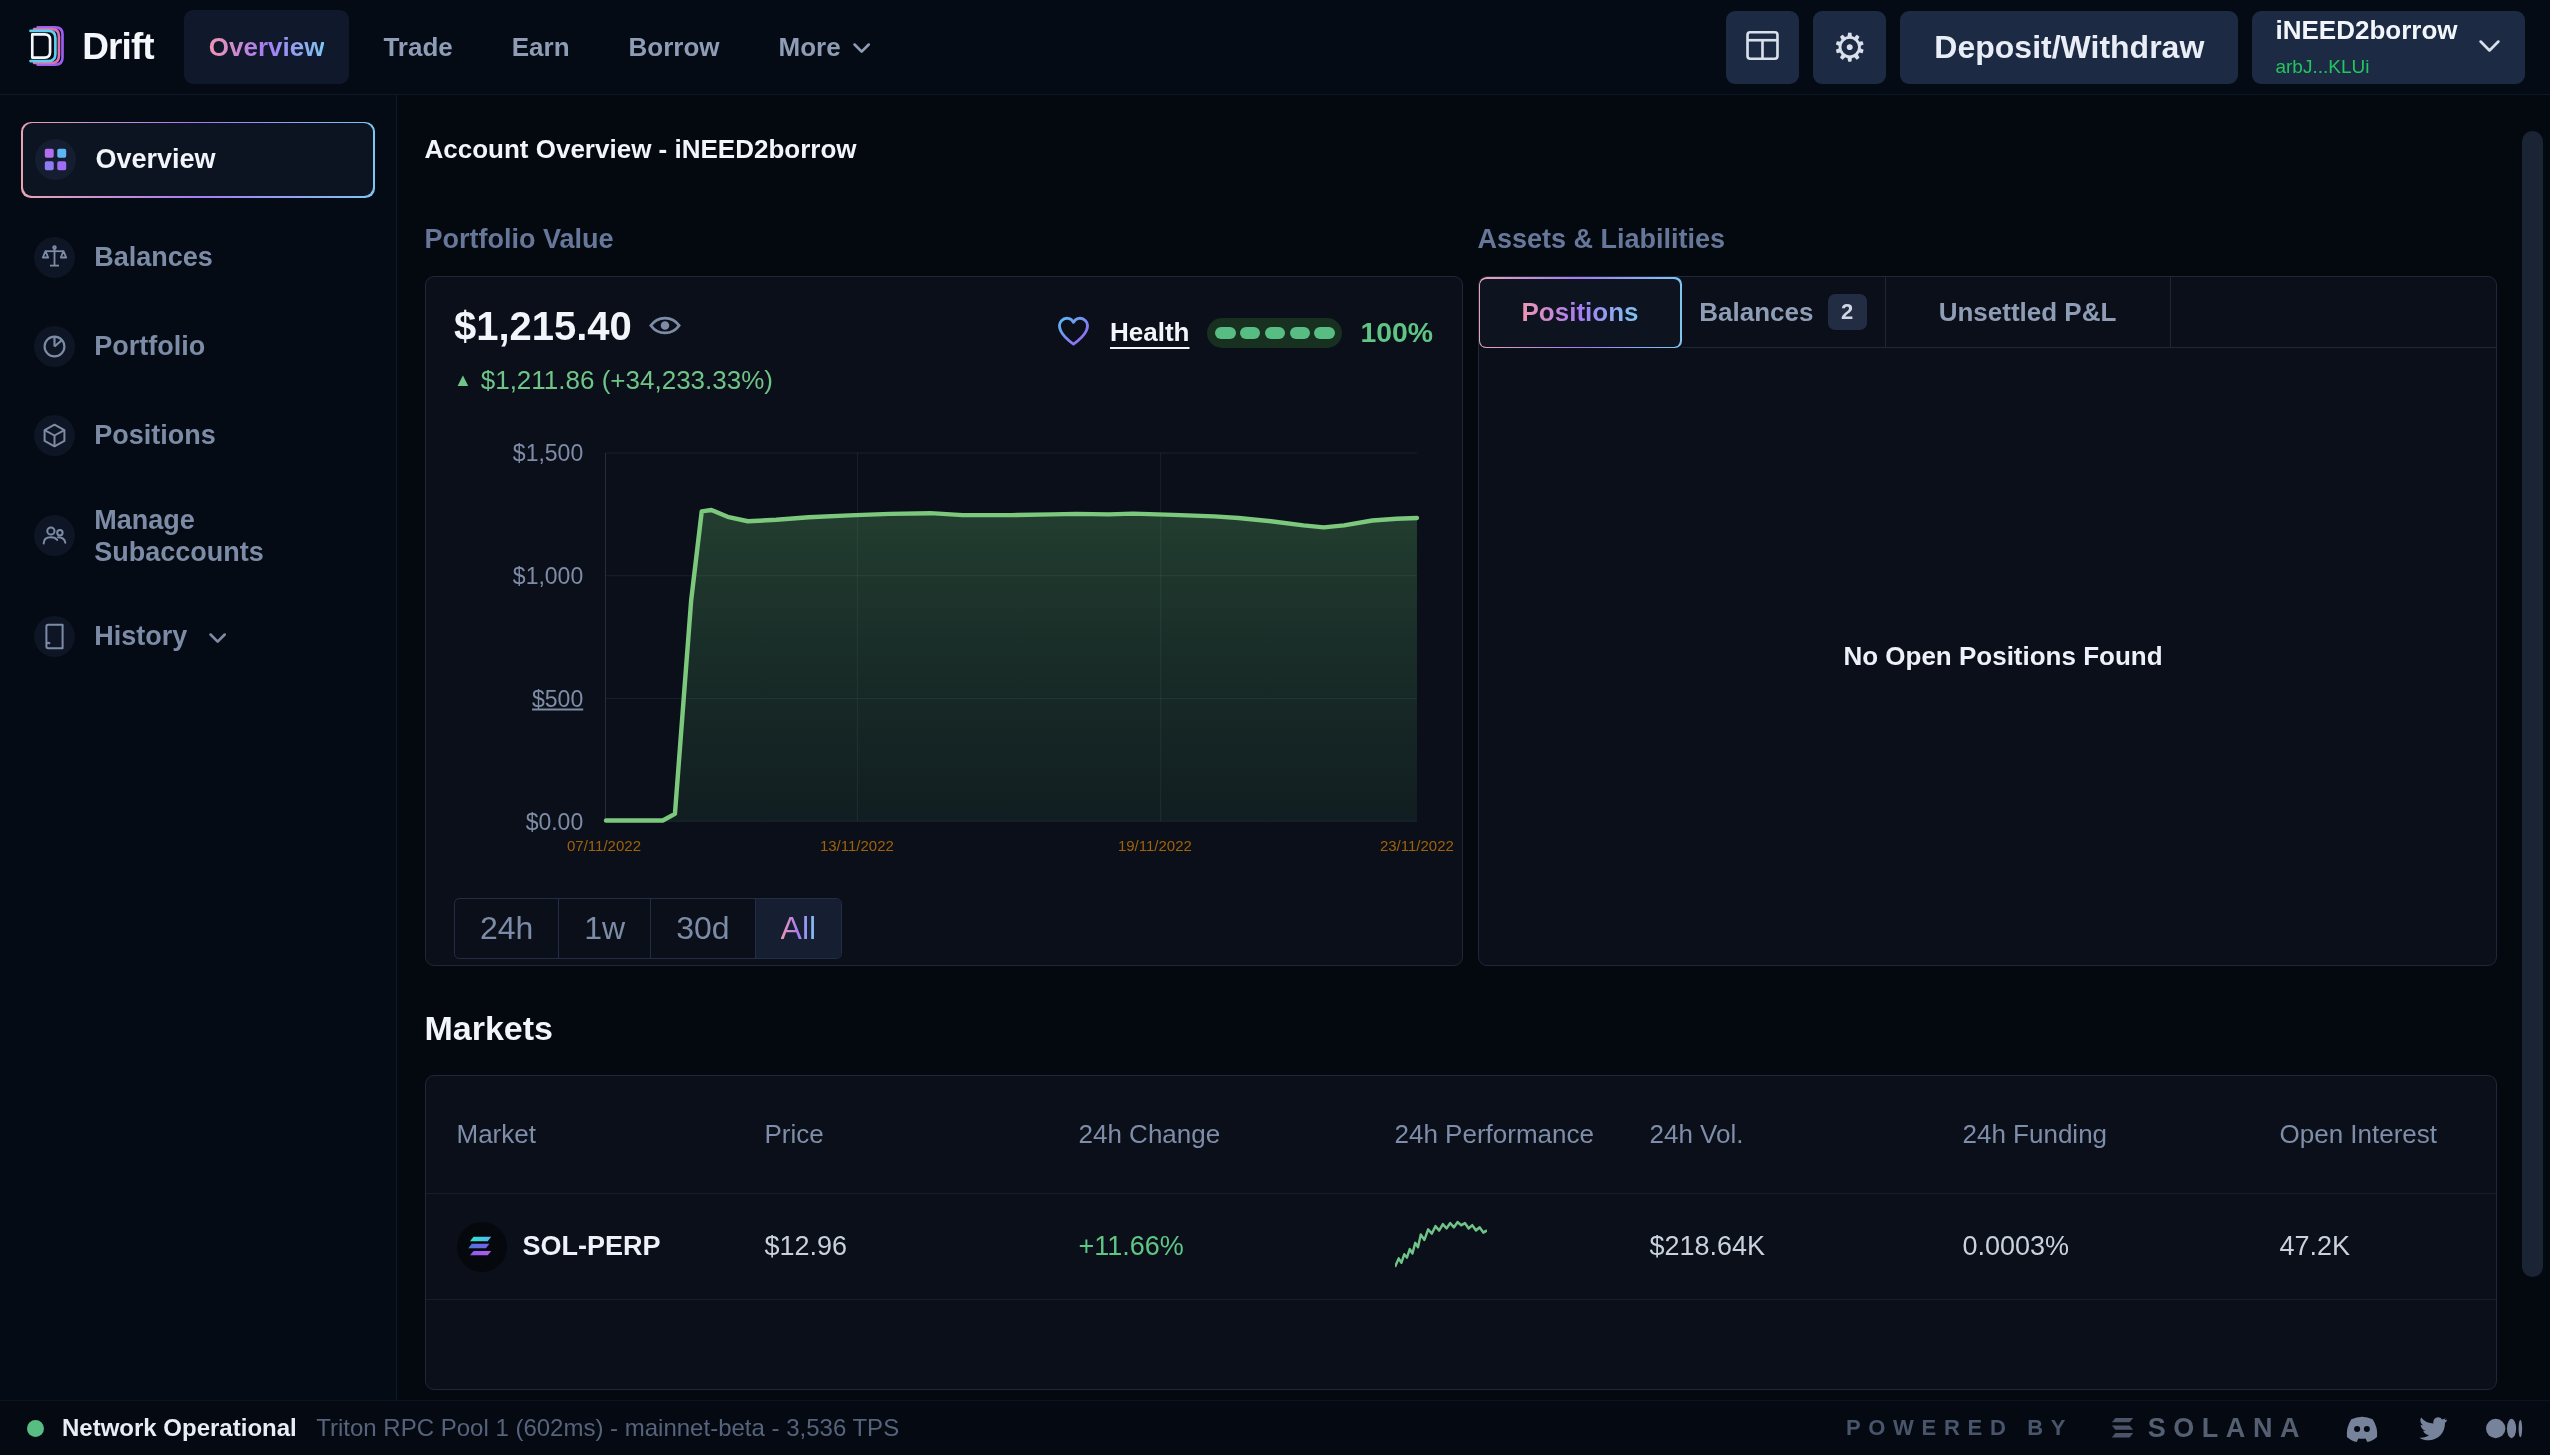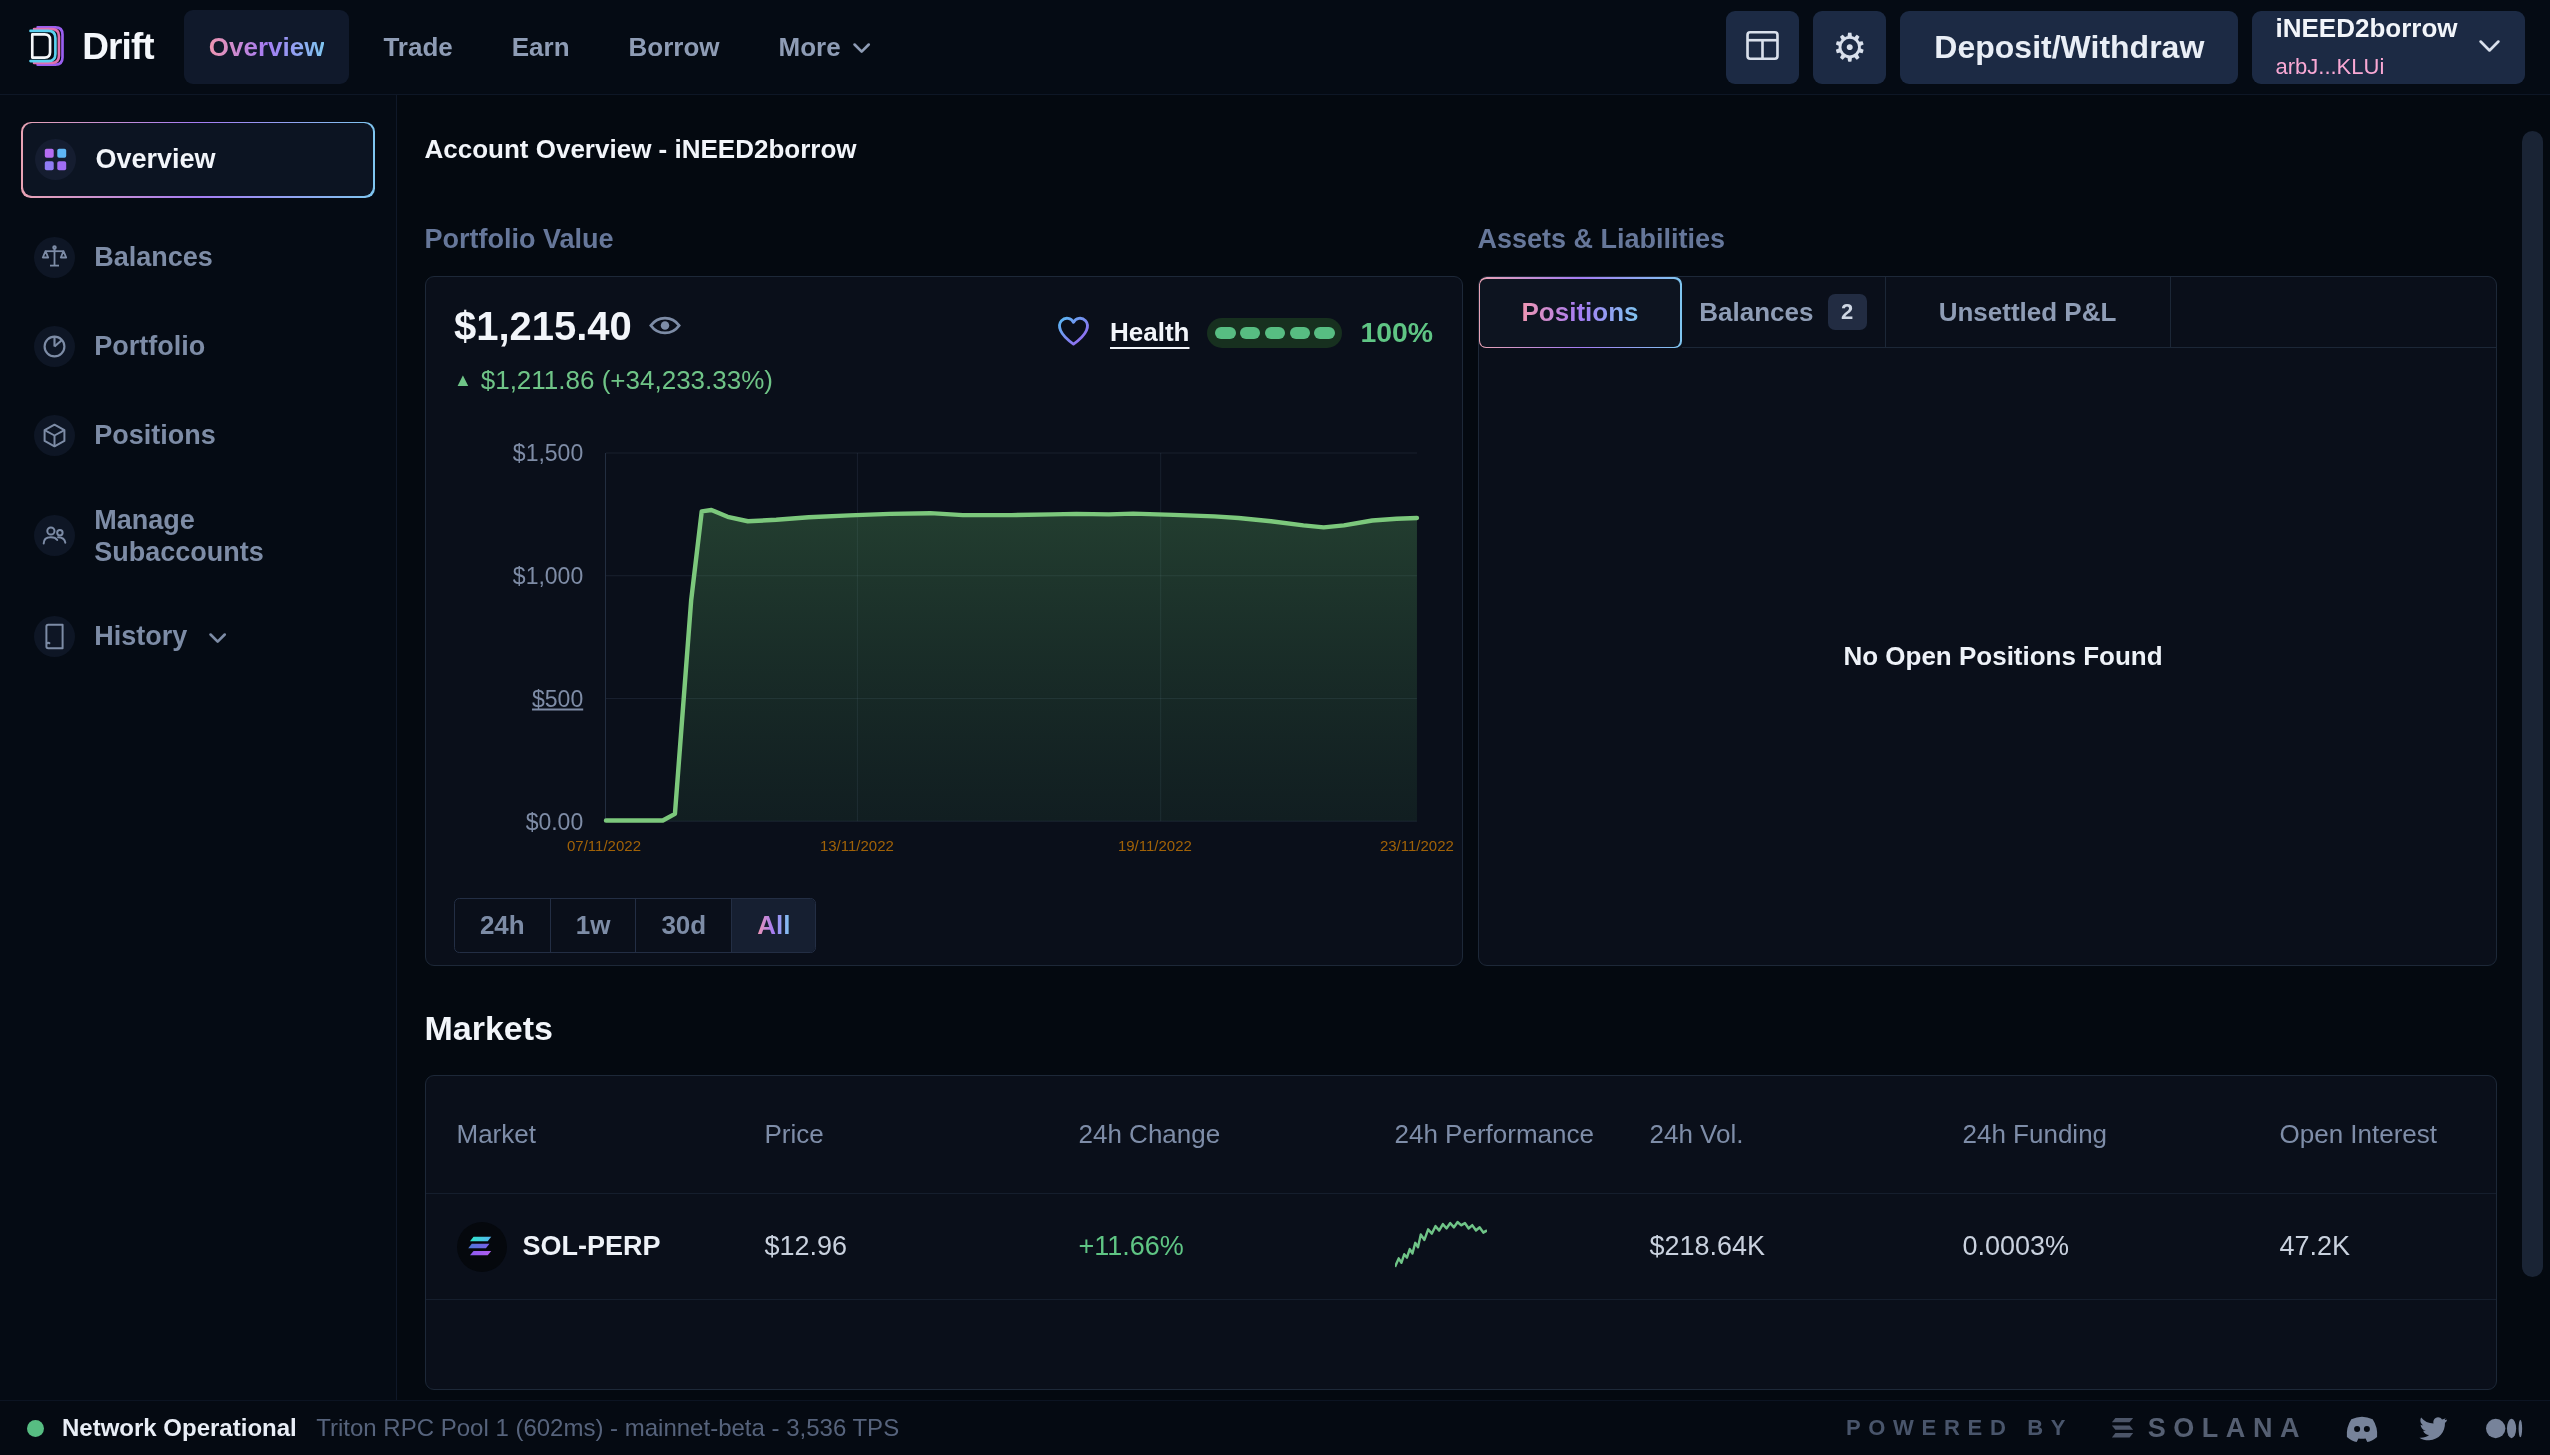--- a/index.html
+++ b/index.html
@@ -17,21 +17,21 @@
     display:flex; align-items:center; gap:10.7px; cursor:pointer; }
   .nav-item.active { background:#10192b; }
   .top-actions { margin-left:auto; display:flex; align-items:center; gap:14.2px; }
   .icon-btn { width:73px; height:73px; background:#1c2a44; border-radius:9px;
     display:flex; align-items:center; justify-content:center; color:#d9e0ec; }
   .primary-btn { height:73px; padding:0 34px; background:#1c2a44; border-radius:9px;
     font-size:32px; font-weight:600; color:#e9eef6; display:flex; align-items:center; }
   .wallet-btn { height:73px; padding:0 23px; background:#1c2a44; border-radius:9px;
     display:flex; align-items:center; gap:19.5px; }
   .wallet-name { font-size:26px; font-weight:bold; color:#f2f5fa; line-height:1.1; }
-  .wallet-addr { font-size:22px; color:#f9a8d4; margin-top:12px; }
+  .wallet-addr { font-size:19px; color:#22c55e; margin-top:12px; }
   .gear-glyph { font-size:39px; line-height:1; }
   
   .shell { display:flex; height:1305px; }
   .sidebar { width:397px; border-right:0.9px solid #0f1828; padding:27px 21.3px; background:#050b14; flex-shrink:0; }
   .side-item { display:flex; align-items:center; gap:19.5px; padding:9px 12.4px; margin-bottom:30px;
     font-size:27px; font-weight:600; color:#7d8ca6; cursor:pointer; }
   .side-icon { width:41px; height:41px; border-radius:50%; background:#0e1625; flex-shrink:0;
     display:flex; align-items:center; justify-content:center; color:#7d8ca6; }
   .side-active-outer { padding:1.3px; border-radius:9.8px; margin-bottom:30px;
     background:linear-gradient(90deg,#e9a3b4,#a57cf4,#7fc6f0); }
@@ -65,21 +65,21 @@
   .plot { position:absolute; left:151px; top:0; width:812px; height:369px;
     border-left:0.9px solid #232e40; }
   .plot svg { position:absolute; inset:0; overflow:visible; }
   .grid { stroke:rgba(110,130,160,0.18); stroke-width:1; }
   .ytick { position:absolute; right:10.7px; transform:translateY(-50%); font-size:23px; color:#7e8ca6; }
   .y-labels { position:absolute; left:0; top:0; width:140px; height:369px; }
   .x-labels { position:absolute; left:151px; top:384px; width:812px; height:32px; }
   .xtick { position:absolute; transform:translateX(-50%); font-size:15px; color:#a16207; white-space:nowrap; }
   
   .range-group { display:inline-flex; border:0.9px solid #232e44; border-radius:5.3px; margin-top:36px; overflow:hidden; }
-  .range-btn { padding:10.7px 25px; font-size:26px; font-weight:700; color:#7d8ca6;
+  .range-btn { padding:10.7px 25px; font-size:32px; font-weight:400; color:#7d8ca6;
     border-right:0.9px solid #232e44; cursor:pointer;text-align:right; }
   .range-btn:last-child { border-right:none; }
   .range-btn.active { background:#161f31; }
   
   .tabs { display:grid; grid-template-columns:203px 204px 285px 1fr; height:71px; flex-shrink:0; }
   .tab { display:flex; align-items:center; justify-content:center; gap:14.2px; font-size:26px;
     font-weight:600; color:#8e9cb5; border-right:0.9px solid #1c2737; border-bottom:0.9px solid #1c2737;
     cursor:pointer; }
   .tab.filler { cursor:default; border-right:none; }
   .tab-active-outer { padding:1.3px; border-radius:7.1px;

